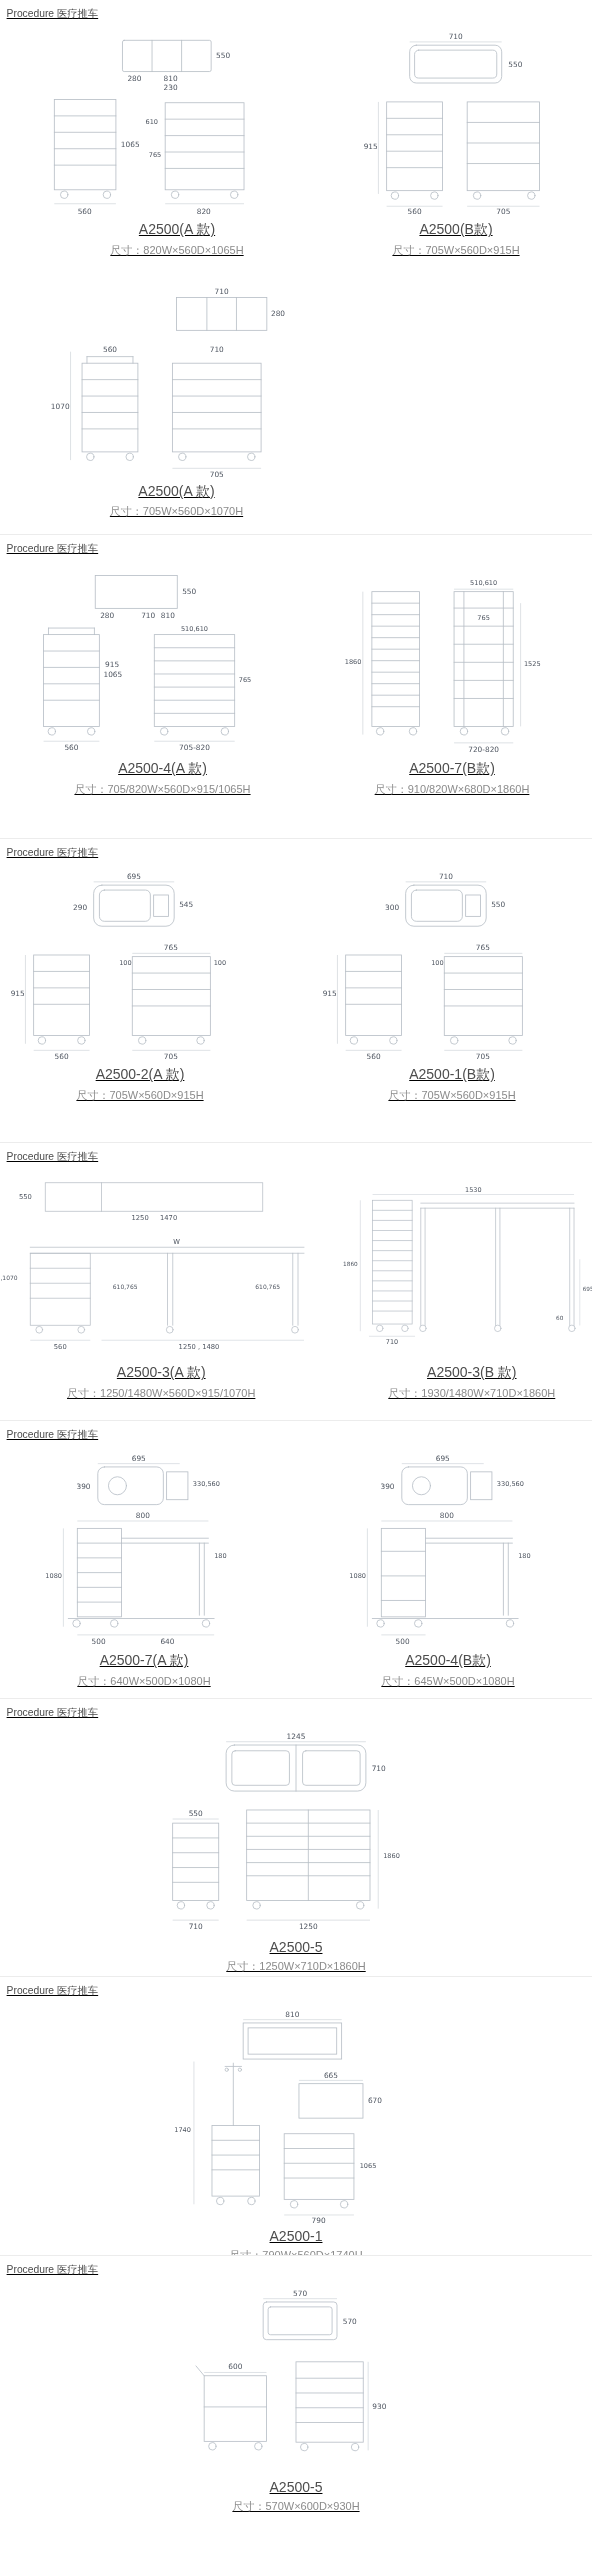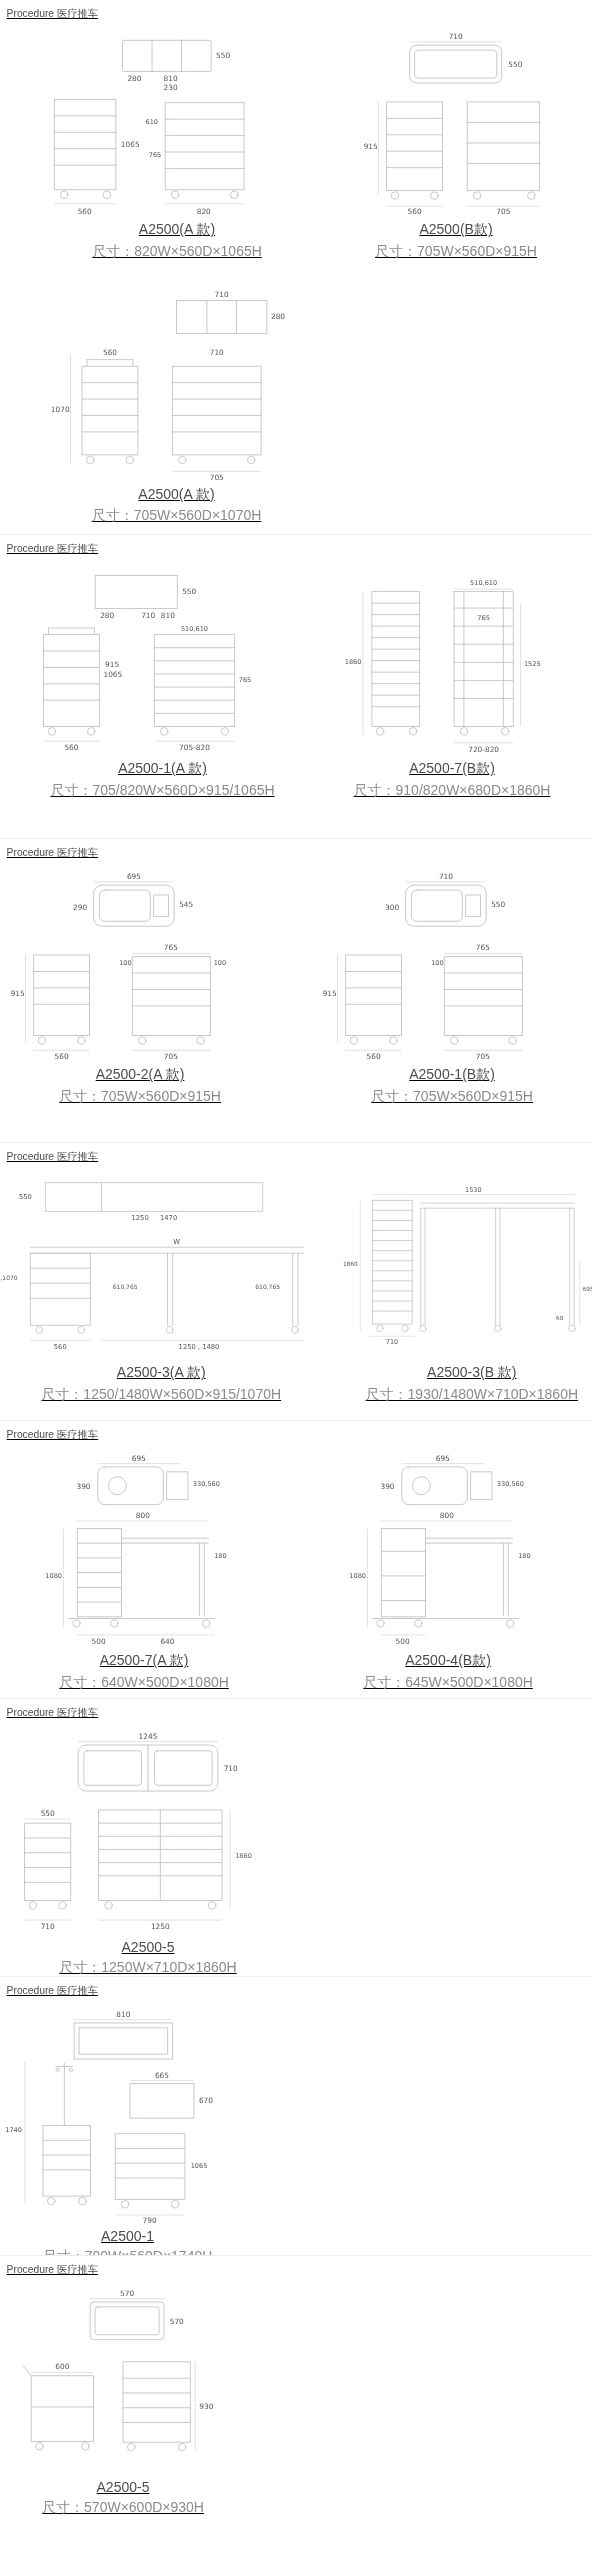--- a/index.html
+++ b/index.html
@@ -7,24 +7,24 @@
   body { width:616px; font-family:"Liberation Sans", sans-serif; }
   .page { width:592px; height:2576px; background:#fff; overflow:hidden;text-decoration:underline; }
   .section { border-top:0.8px solid #ececec; overflow:hidden; }
   .section.first { border-top:none; }
   .s1{height:534px}.s2{height:304px}.s3{height:304px}.s4{height:278px}
   .s5{height:278px}.s6{height:278px}.s7{height:279px}.s8{height:323px}
   .sec-header { font-size:10.3px; color:#4c4c4c; padding:6.6px 0 1.6px 6.6px; }
   .row { display:flex; justify-content:center; align-items:flex-end; gap:49px; margin-top:10px; }
   .row.tight { gap:6.6px; }
   .row.left { justify-content:flex-start; padding-left:49px; margin-top:28px; }
-  .row.single { justify-content:flex-start; }
+  .row.single { justify-content:center; }
   .product { display:flex; flex-direction:column; align-items:center; }
   .p-name { font-size:14px; color:#4d4d4d; margin-top:4.1px; text-align:center; }
-  .p-size { font-size:14px; color:#8b8b8b; margin-top:3.3px; text-align:center; }
+  .p-size { font-size:11px; color:#8b8b8b; margin-top:3.3px; text-align:center; }
   .fig { display:block; }
   .fig .ln { stroke:#b7bec6; fill:none; stroke-width:1; stroke-linecap:round; }
   .fig .dl { stroke:#ccd2d8; fill:none; stroke-width:0.8; }
   .fig text { font-family:"DejaVu Sans", sans-serif; font-size:9px; fill:#4e5560; }
   .fig .sm { font-size:8px; }
   .fig .mid { text-anchor:middle; }
 </style>
 </head>
 <body>
 
@@ -195,21 +195,21 @@
             <circle class="ln" cx="162" cy="198" r="4.5"></circle>
               <circle class="ln" cx="236" cy="198" r="4.5"></circle>
           </g>
           <text class="mid sm" x="199" y="75">510,610</text>
           <text class="sm" x="253" y="138">765</text>
           <line class="dl" x1="15" y1="210" x2="83" y2="210"></line>
           <text class="mid" x="49" y="221">560</text>
           <line class="dl" x1="150" y1="210" x2="248" y2="210"></line>
           <text class="mid" x="199" y="221">705-820</text>
         </svg>
-        <div class="p-name">A2500-1(A 款)</div>
+        <div class="p-name">A2500-4(A 款)</div>
         <div class="p-size">尺寸：705/820W×560D×915/1065H</div>
       </div>
 
       <div class="product">
         <svg class="fig" width="218" height="189" viewBox="0 0 265 230">
           <g>
             <rect class="ln" x="35" y="30" width="58" height="164"></rect>
             <line class="ln" x1="35" y1="44" x2="93" y2="44"></line>
               <line class="ln" x1="35" y1="58" x2="93" y2="58"></line>
             <line class="ln" x1="35" y1="72" x2="93" y2="72"></line>

